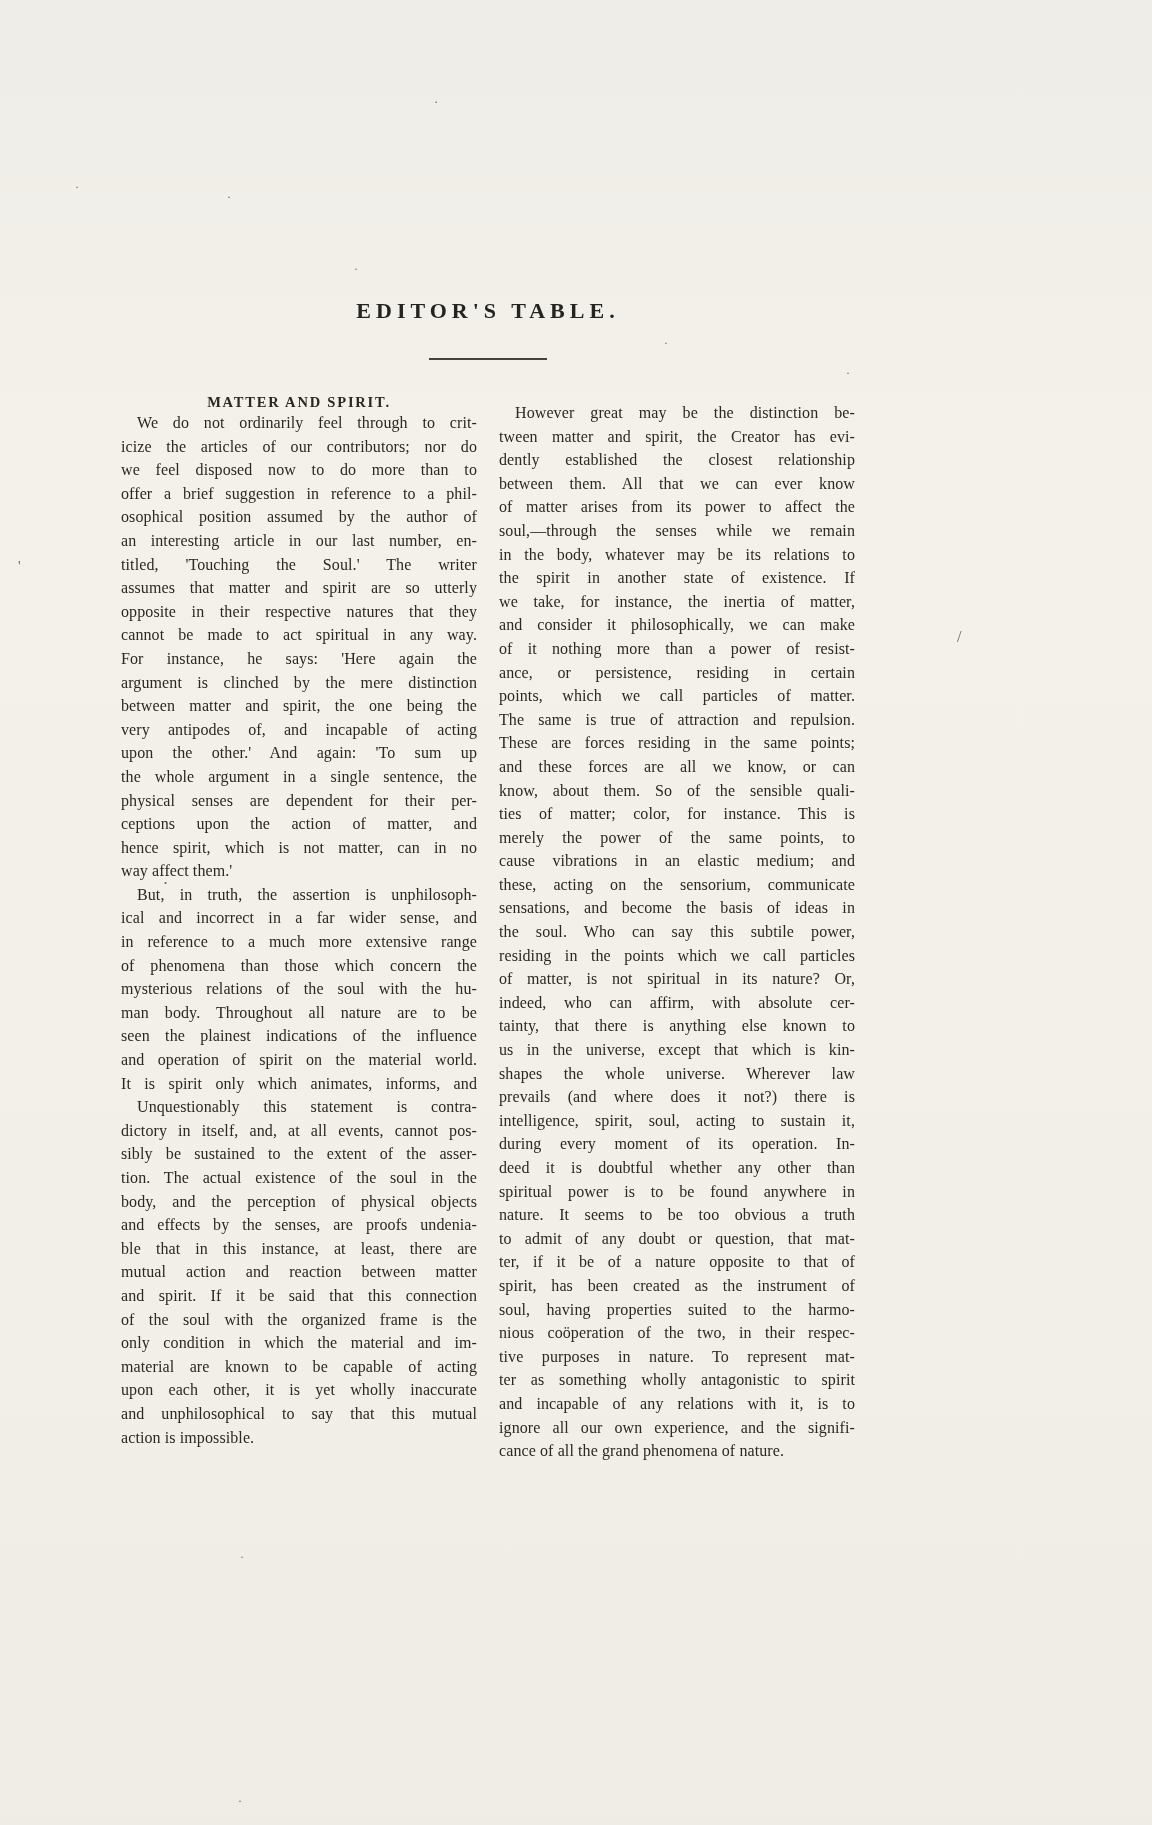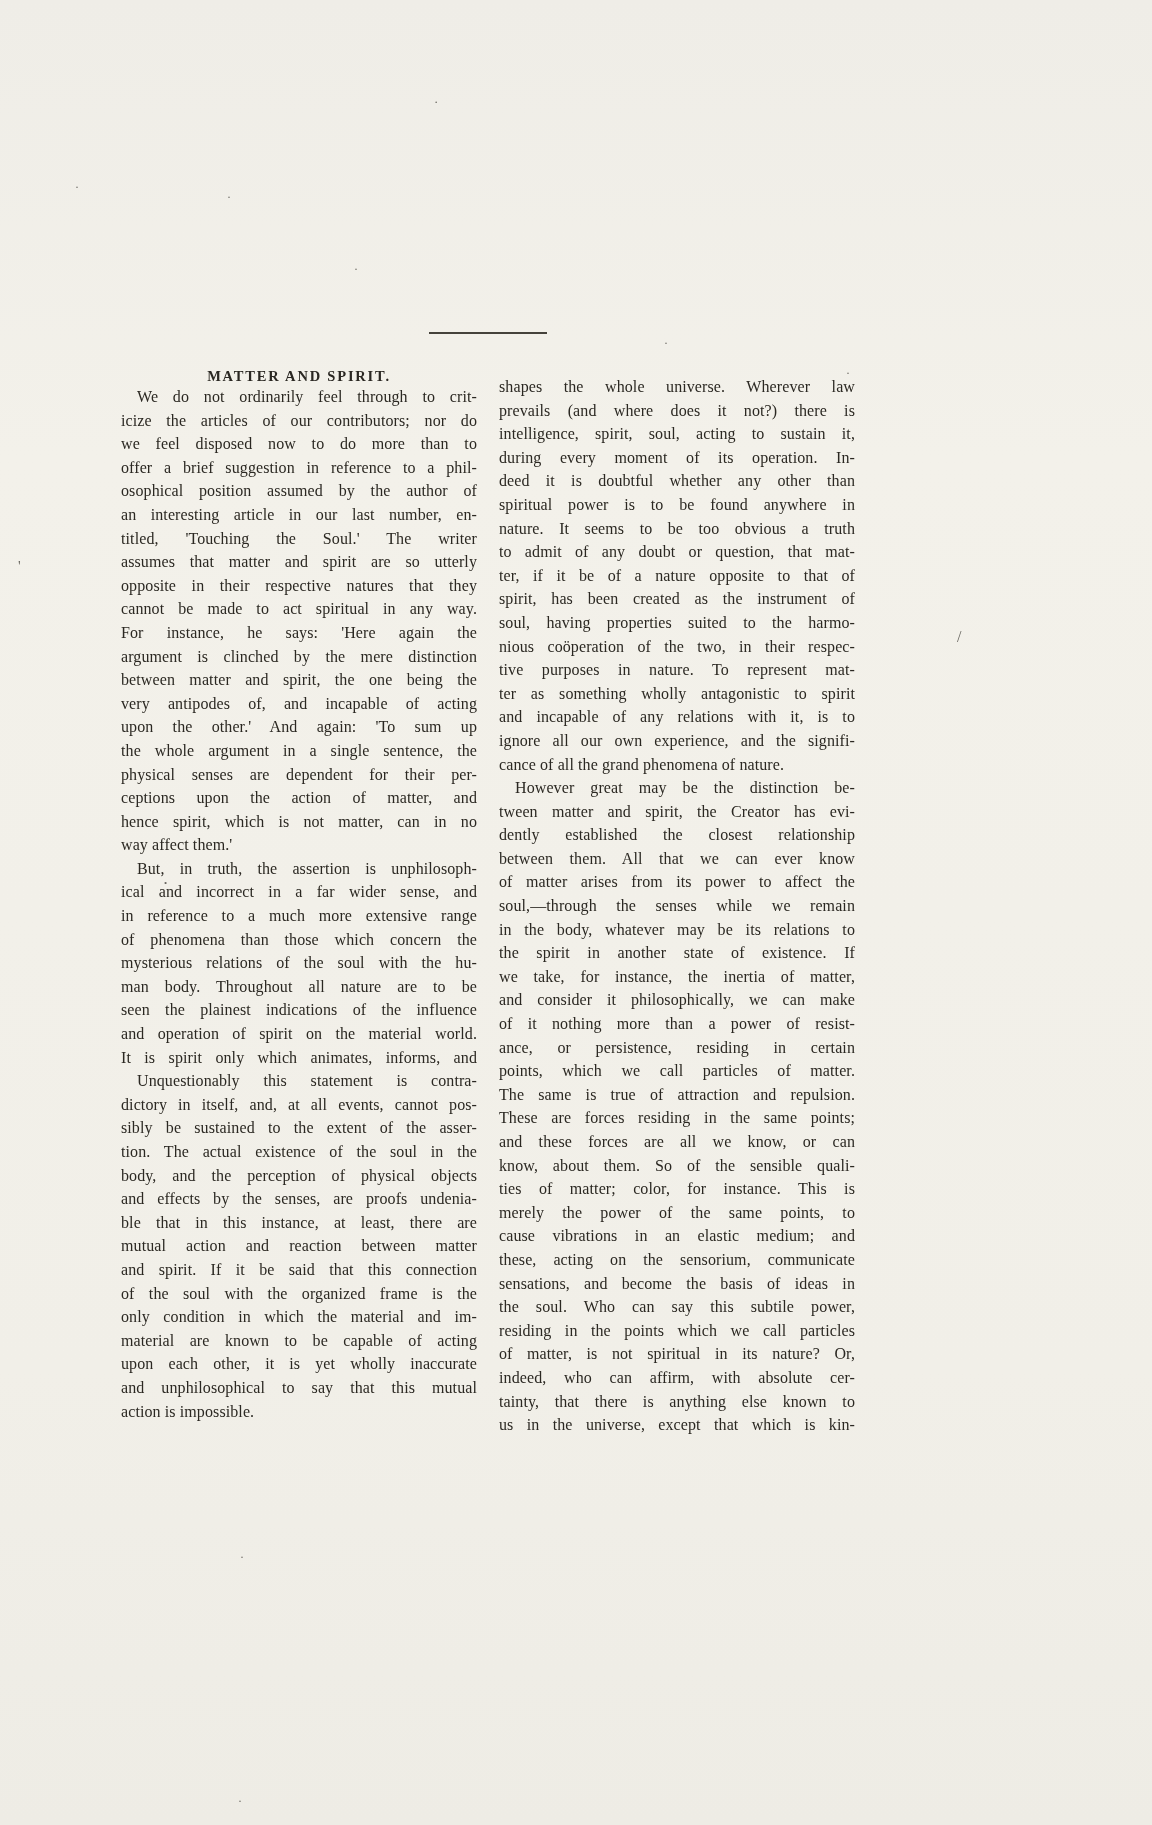--- a/index.html
+++ b/index.html
@@ -53,20 +53,21 @@
     opacity: 0.75;
     font-family: "Liberation Serif", serif;
     pointer-events: none;
   }
 </style>
 </head>
 <body>
 
 <div class="page">
   <div class="content">
+    <h1 class="title">EDITOR'S TABLE.</h1>
     <div class="rule"></div>
     <div class="columns">
       <div class="col col-left" id="col-left">
         <div class="heading">MATTER AND SPIRIT.</div>
       <div class="paragraph">
             <div class="line first">We do not ordinarily feel through to crit-</div>
             <div class="line">icize the articles of our contributors; nor do</div>
             <div class="line">we feel disposed now to do more than to</div>
             <div class="line">offer a brief suggestion in reference to a phil-</div>
             <div class="line">osophical position assumed by the author of</div>
@@ -110,39 +111,20 @@
             <div class="line">of the soul with the organized frame is the</div>
             <div class="line">only condition in which the material and im-</div>
             <div class="line">material are known to be capable of acting</div>
             <div class="line">upon each other, it is yet wholly inaccurate</div>
             <div class="line">and unphilosophical to say that this mutual</div>
             <div class="line end">action is impossible.</div>
           </div>
         </div>
       <div class="col col-right" id="col-right">
           <div class="paragraph">
-            <div class="line">shapes the whole universe. Wherever law</div>
-            <div class="line">prevails (and where does it not?) there is</div>
-            <div class="line">intelligence, spirit, soul, acting to sustain it,</div>
-            <div class="line">during every moment of its operation. In-</div>
-            <div class="line">deed it is doubtful whether any other than</div>
-            <div class="line">spiritual power is to be found anywhere in</div>
-            <div class="line">nature. It seems to be too obvious a truth</div>
-            <div class="line">to admit of any doubt or question, that mat-</div>
-            <div class="line">ter, if it be of a nature opposite to that of</div>
-            <div class="line">spirit, has been created as the instrument of</div>
-            <div class="line">soul, having properties suited to the harmo-</div>
-            <div class="line">nious coöperation of the two, in their respec-</div>
-            <div class="line">tive purposes in nature. To represent mat-</div>
-            <div class="line">ter as something wholly antagonistic to spirit</div>
-            <div class="line">and incapable of any relations with it, is to</div>
-            <div class="line">ignore all our own experience, and the signifi-</div>
-            <div class="line end">cance of all the grand phenomena of nature.</div>
-          </div>
-          <div class="paragraph">
             <div class="line first">However great may be the distinction be-</div>
             <div class="line">tween matter and spirit, the Creator has evi-</div>
             <div class="line">dently established the closest relationship</div>
             <div class="line">between them. All that we can ever know</div>
             <div class="line">of matter arises from its power to affect the</div>
             <div class="line">soul,—through the senses while we remain</div>
             <div class="line">in the body, whatever may be its relations to</div>
             <div class="line">the spirit in another state of existence. If</div>
             <div class="line">we take, for instance, the inertia of matter,</div>
             <div class="line">and consider it philosophically, we can make</div>
@@ -158,20 +140,39 @@
             <div class="line">cause vibrations in an elastic medium; and</div>
             <div class="line">these, acting on the sensorium, communicate</div>
             <div class="line">sensations, and become the basis of ideas in</div>
             <div class="line">the soul. Who can say this subtile power,</div>
             <div class="line">residing in the points which we call particles</div>
             <div class="line">of matter, is not spiritual in its nature? Or,</div>
             <div class="line">indeed, who can affirm, with absolute cer-</div>
             <div class="line">tainty, that there is anything else known to</div>
             <div class="line">us in the universe, except that which is kin-</div>
           </div>
+          <div class="paragraph">
+            <div class="line">shapes the whole universe. Wherever law</div>
+            <div class="line">prevails (and where does it not?) there is</div>
+            <div class="line">intelligence, spirit, soul, acting to sustain it,</div>
+            <div class="line">during every moment of its operation. In-</div>
+            <div class="line">deed it is doubtful whether any other than</div>
+            <div class="line">spiritual power is to be found anywhere in</div>
+            <div class="line">nature. It seems to be too obvious a truth</div>
+            <div class="line">to admit of any doubt or question, that mat-</div>
+            <div class="line">ter, if it be of a nature opposite to that of</div>
+            <div class="line">spirit, has been created as the instrument of</div>
+            <div class="line">soul, having properties suited to the harmo-</div>
+            <div class="line">nious coöperation of the two, in their respec-</div>
+            <div class="line">tive purposes in nature. To represent mat-</div>
+            <div class="line">ter as something wholly antagonistic to spirit</div>
+            <div class="line">and incapable of any relations with it, is to</div>
+            <div class="line">ignore all our own experience, and the signifi-</div>
+            <div class="line end">cance of all the grand phenomena of nature.</div>
+          </div>
         </div>
     </div>
   </div>
 <span class="artifact" style="left: 434px; top: 94px; font-size: 13px;">·</span>
     <span class="artifact" style="left: 75px; top: 180px; font-size: 12px;">·</span>
     <span class="artifact" style="left: 227px; top: 190px; font-size: 12px;">·</span>
     <span class="artifact" style="left: 354px; top: 262px; font-size: 12px;">·</span>
     <span class="artifact" style="left: 664px; top: 336px; font-size: 12px;">·</span>
     <span class="artifact" style="left: 846px; top: 366px; font-size: 12px;">·</span>
     <span class="artifact" style="left: 18px; top: 558px; font-size: 15px;">'</span>

